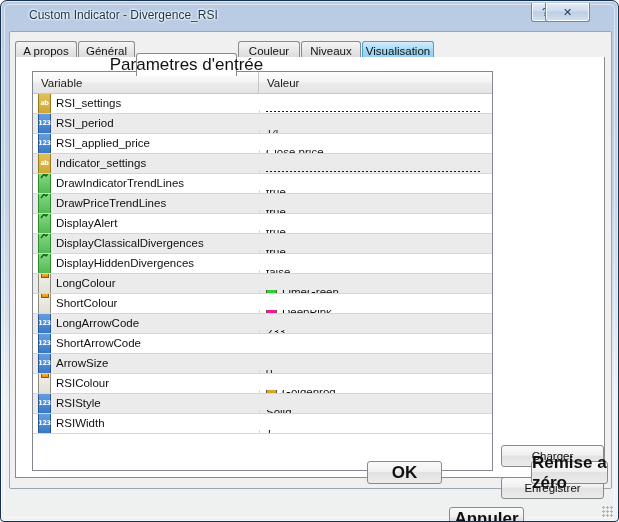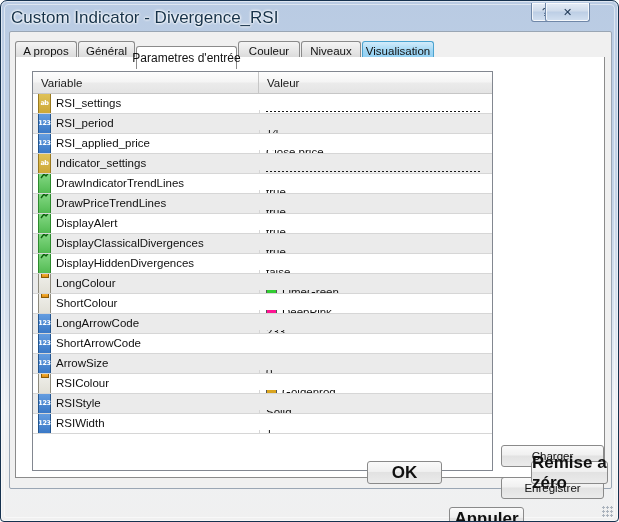--- a/index.html
+++ b/index.html
@@ -41,22 +41,22 @@
   }
 
   
   #titlebar {
     position: absolute;
     left: 0; top: 0;
     width: 619px; height: 30px;
   }
   #title-text {
     position: absolute;
-    left: 10px; top: 7px;
-    font-size: 17px;
+    left: 28px; top: 7px;
+    font-size: 12px;
     color: #16324a;
     white-space: nowrap;
     text-shadow: 0 0 3px #ffffff, 0 0 3px #ffffff, 0 0 2px #ffffff;
   }
   .titlebtn {
     position: absolute;
     top: 2px;
     width: 28px; height: 19px;
     box-sizing: border-box;
     border: 1px solid #6f87a8;
@@ -98,26 +98,26 @@
     border-radius: 3px 3px 0 0;
     background: linear-gradient(to bottom, #f4f4f4 0%, #e6e6e6 50%, #d6d6d6 100%);
     font-size: 11.5px;
     color: #111111;
     display: flex; align-items: center; justify-content: center;
     padding: 0 6px;
     white-space: nowrap;
     cursor: default;
   }
   .tab.active {
-    top: 8px;
+    top: 15px;
     height: 23px;
     background: #ffffff;
     border-color: #8b8b8b;
     z-index: 5;
-    font-size: 12px;
+    font-size: 17px;
   }
   .tab.hot {
     background: linear-gradient(to bottom, #d2ecfb 0%, #9fd6f4 50%, #8fcdf0 100%);
     border-color: #4ba3cf;
   }
   #tab-underline {
     position: absolute;
     left: 5px; top: 25px;
     width: 590px; height: 1px;
     background: #8b8b8b;

